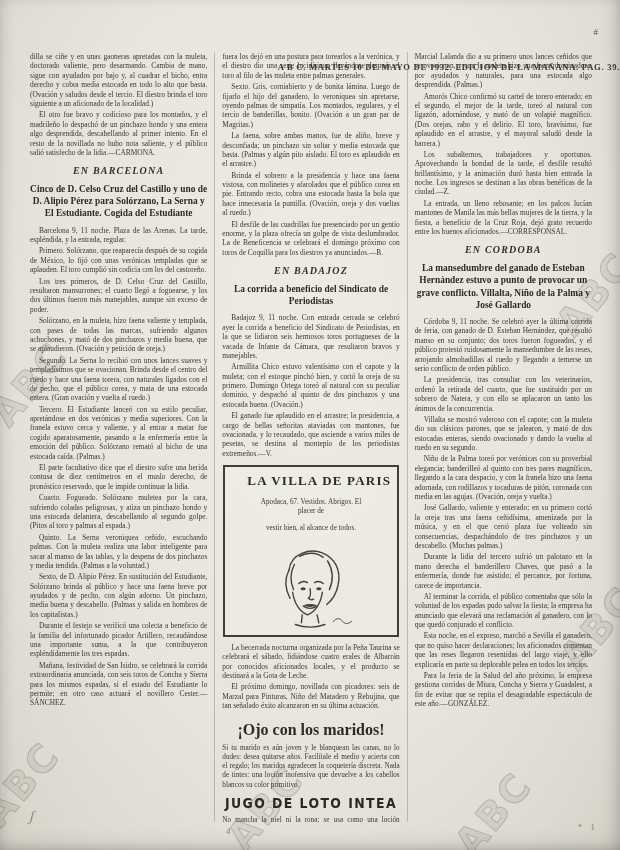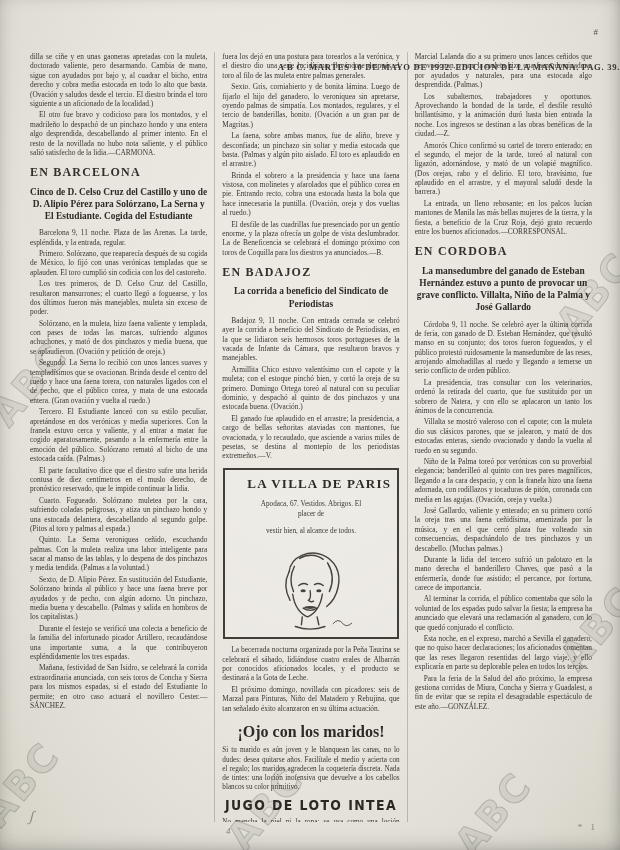--- a/index.html
+++ b/index.html
@@ -37,22 +37,22 @@
     flex:1 1 0; overflow:hidden; padding:0 7px;
     font-size:7.4px; line-height:1.27; text-align:justify;
     color:#3b3833;
   }
   .col:first-child { padding-left:0; }
   .col:last-child  { padding-right:0; }
   .col + .col { border-left:1px solid rgba(75,72,66,.28); }
   p.body { margin:0 0 2px; text-indent:9px; }
   .intro p.body:nth-of-type(1) { text-indent:0; }
   .section {
-    margin:8px 0 5px; text-align:left; font-size:12px; font-weight:bold;
-    letter-spacing:1.2px; color:#332f2a;
+    margin:8px 0 5px; text-align:center; font-size:10px; font-weight:bold;
+    letter-spacing:1.2px; color:#332f2a;font-style:italic;
   }
   .headline {
     margin:0 0 6px; text-align:center; font-size:9.4px; font-weight:bold;
     line-height:1.3; color:#2e2b26;
   }
   
   .ad-box {
     border:2px solid #413e38; margin:7px 1px 6px; padding:6px 22px 3px;
     text-align:center; background:rgba(255,255,255,.14);
   }
@@ -95,21 +95,21 @@
 
       <p class="body">dilla se ciñe y en unas gaoneras apretadas con la muleta, doctorado valiente, pero desarmando. Cambia de mano, sigue con ayudados por bajo y, al cuadrar el bicho, entra derecho y cobra media estocada en todo lo alto que basta. (Ovación y saludos desde el tercio. El diestro brinda el toro siguiente a un aficionado de la localidad.)</p>
           <p class="body">El otro fue bravo y codicioso para los montados, y el madrileño lo despachó de un pinchazo hondo y una entera algo desprendida, descabellando al primer intento. En el resto de la novillada no hubo nota saliente, y el público salió satisfecho de la lidia.—CARMONA.</p>
         </div>
       <h2 class="section">EN BARCELONA</h2>
       <h3 class="headline">Cinco de D. Celso Cruz del Castillo y uno de D. Alipio Pérez para Solórzano, La Serna y El Estudiante. Cogida del Estudiante</h3>
       <div class="plist">
 
       <p class="body">Barcelona 9, 11 noche. Plaza de las Arenas. La tarde, espléndida, y la entrada, regular.</p>
           <p class="body">Primero. Solórzano, que reaparecía después de su cogida de México, lo fijó con unas verónicas templadas que se aplauden. El toro cumplió sin codicia con los del castoreño.</p>
-          <p class="body">Los tres primeros, de D. Celso Cruz del Castillo, resultaron mansurrones; el cuarto llegó a foguearse, y los dos últimos fueron más manejables, muleta sin exceso de poder.</p>
+          <p class="body">Los tres primeros, de D. Celso Cruz del Castillo, resultaron mansurrones; el cuarto llegó a foguearse, y los dos últimos fueron más manejables, aunque sin exceso de poder.</p>
           <p class="body">Solórzano, en la muleta, hizo faena valiente y templada, con pases de todas las marcas, sufriendo algunos achuchones, y mató de dos pinchazos y media buena, que se aplaudieron. (Ovación y petición de oreja.)</p>
           <p class="body">Segundo. La Serna lo recibió con unos lances suaves y templadísimos que se ovacionan. Brinda desde el centro del ruedo y hace una faena torera, con naturales ligados con el de pecho, que el público corea, y mata de una estocada entera. (Gran ovación y vuelta al ruedo.)</p>
           <p class="body">Tercero. El Estudiante lanceó con su estilo peculiar, apretándose en dos verónicas y media superiores. Con la franela estuvo cerca y valiente, y al entrar a matar fue cogido aparatosamente, pasando a la enfermería entre la emoción del público. Solórzano remató al bicho de una estocada caída. (Palmas.)</p>
           <p class="body">El parte facultativo dice que el diestro sufre una herida contusa de diez centímetros en el muslo derecho, de pronóstico reservado, que le impide continuar la lidia.</p>
           <p class="body">Cuarto. Fogueado. Solórzano muletea por la cara, sufriendo coladas peligrosas, y atiza un pinchazo hondo y una estocada delantera, descabellando al segundo golpe. (Pitos al toro y palmas al espada.)</p>
           <p class="body">Quinto. La Serna veroniquea ceñido, escuchando palmas. Con la muleta realiza una labor inteligente para sacar al manso de las tablas, y lo despena de dos pinchazos y media tendida. (Palmas a la voluntad.)</p>
           <p class="body">Sexto, de D. Alipio Pérez. En sustitución del Estudiante, Solórzano brinda al público y hace una faena breve por ayudados y de pecho, con algún adorno. Un pinchazo, media buena y descabello. (Palmas y salida en hombros de los capitalistas.)</p>
           <p class="body">Durante el festejo se verificó una colecta a beneficio de la familia del infortunado picador Artillero, recaudándose una importante suma, a la que contribuyeron espléndidamente los tres espadas.</p>
           <p class="body">Mañana, festividad de San Isidro, se celebrará la corrida extraordinaria anunciada, con seis toros de Concha y Sierra para los mismos espadas, si el estado del Estudiante lo permite; en otro caso actuará el novillero Cester.—SÁNCHEZ.</p>
         </div>
@@ -172,22 +172,22 @@
         <p class="ad2-body">Si tu marido es aún joven y le blanquean las canas, no lo dudes: desea quitarse años. Facilítale el medio y acierta con el regalo; los maridos agradecen la coquetería discreta. Nada de tintes: una loción inofensiva que devuelve a los cabellos blancos su color primitivo.</p>
         <div class="brand">JUGO DE LOTO INTEA</div>
         <p class="ad2-body">No mancha la piel ni la ropa; se usa como una loción cualquiera y sus efectos son seguros. De venta en perfumerías y droguerías de toda España. Pida folleto gratis al concesionario: P. Beltrán, Cervantes, 15, Santander, y le será remitido a vuelta de correo con instrucciones para su empleo. Desconfíe de las imitaciones y exija en la etiqueta la marca registrada, garantía única del producto legítimo.</p>
       </div>
     </section>
 
     <section class="col">
       <div class="plist intro">
 
           <p class="body">Marcial Lalanda dio a su primero unos lances ceñidos que se ovacionan, y con la muleta hizo una faena dominadora, por ayudados y naturales, para una estocada algo desprendida. (Palmas.)</p>
+          <p class="body">Amorós Chico confirmó su cartel de torero enterado; en el segundo, el mejor de la tarde, toreó al natural con ligazón, adornándose, y mató de un volapié magnífico. (Dos orejas, rabo y el delirio. El toro, bravísimo, fue aplaudido en el arrastre, y el mayoral saludó desde la barrera.)</p>
           <p class="body">Los subalternos, trabajadores y oportunos. Aprovechando la bondad de la tarde, el desfile resultó brillantísimo, y la animación duró hasta bien entrada la noche. Los ingresos se destinan a las obras benéficas de la ciudad.—Z.</p>
-          <p class="body">Amorós Chico confirmó su cartel de torero enterado; en el segundo, el mejor de la tarde, toreó al natural con ligazón, adornándose, y mató de un volapié magnífico. (Dos orejas, rabo y el delirio. El toro, bravísimo, fue aplaudido en el arrastre, y el mayoral saludó desde la barrera.)</p>
           <p class="body">La entrada, un lleno rebosante; en los palcos lucían mantones de Manila las más bellas mujeres de la tierra, y la fiesta, a beneficio de la Cruz Roja, dejó grato recuerdo entre los buenos aficionados.—CORRESPONSAL.</p>
         </div>
       <h2 class="section">EN CORDOBA</h2>
       <h3 class="headline">La mansedumbre del ganado de Esteban Hernández estuvo a punto de provocar un grave conflicto. Villalta, Niño de la Palma y José Gallardo</h3>
       <div class="plist">
 
       <p class="body">Córdoba 9, 11 noche. Se celebró ayer la última corrida de feria, con ganado de D. Esteban Hernández, que resultó manso en su conjunto; dos toros fueron fogueados, y el público protestó ruidosamente la mansedumbre de las reses, arrojando almohadillas al ruedo y llegando a temerse un serio conflicto de orden público.</p>
           <p class="body">La presidencia, tras consultar con los veterinarios, ordenó la retirada del cuarto, que fue sustituido por un sobrero de Natera, y con ello se aplacaron un tanto los ánimos de la concurrencia.</p>
           <p class="body">Villalta se mostró valeroso con el capote; con la muleta dio sus clásicos parones, que se jalearon, y mató de dos estocadas enteras, siendo ovacionado y dando la vuelta al ruedo en su segundo.</p>
           <p class="body">Niño de la Palma toreó por verónicas con su proverbial elegancia; banderilleó al quinto con tres pares magníficos, llegando a la cara despacio, y con la franela hizo una faena adornada, con rodillazos y tocaduras de pitón, coronada con media en las agujas. (Ovación, oreja y vuelta.)</p>

